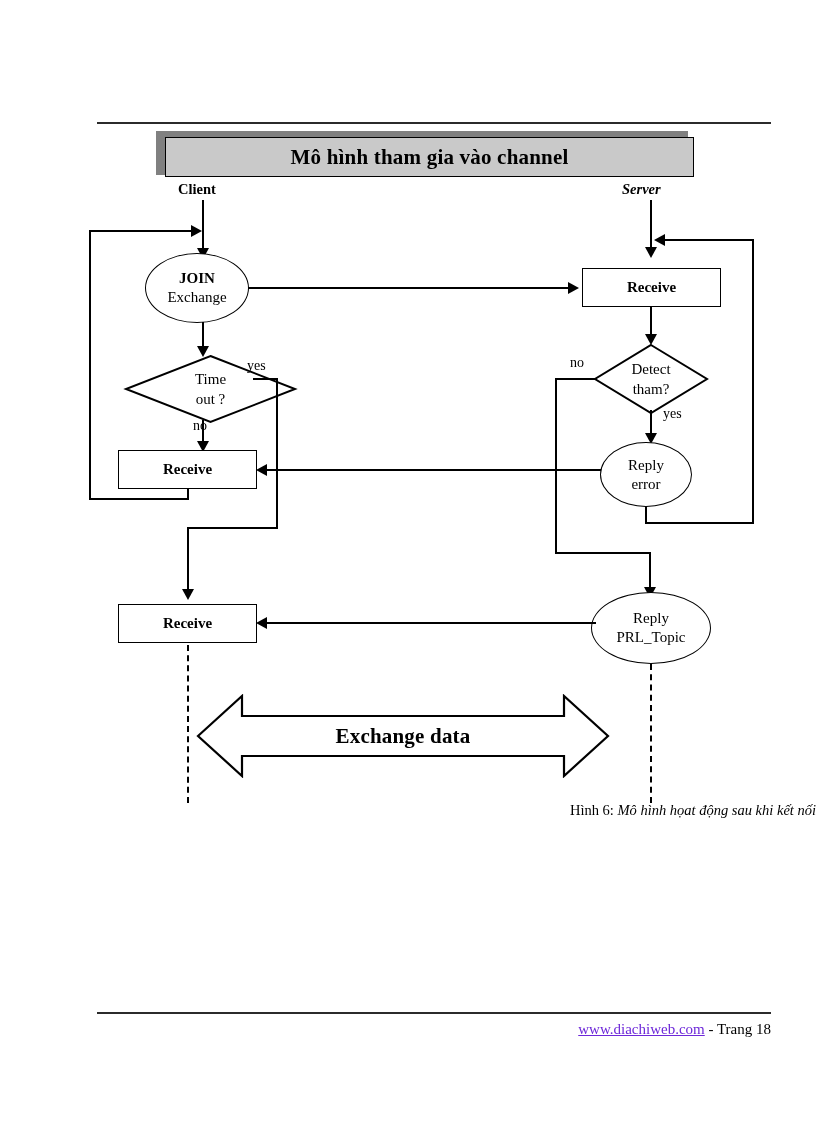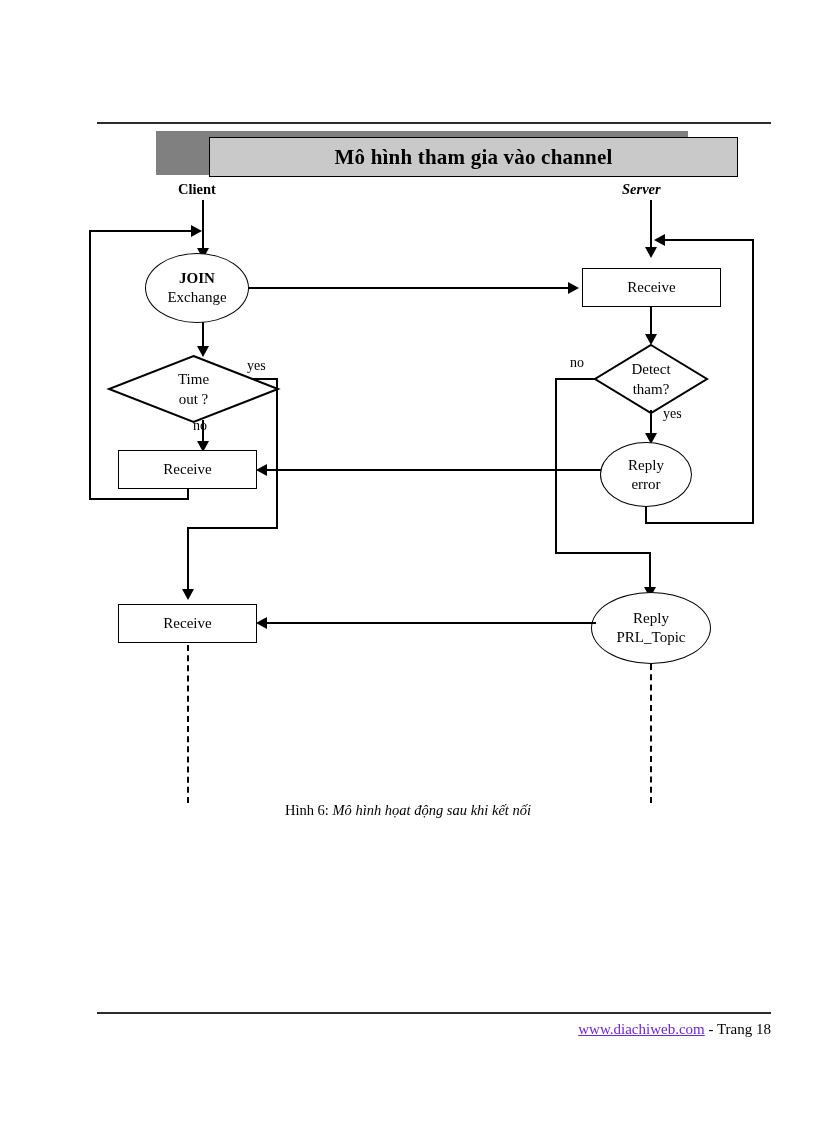--- a/index.html
+++ b/index.html
@@ -77,21 +77,20 @@
     left: 165px;
     top: 137px;
     width: 529px;
     height: 40px;
     background: #c9c9c9;
     border: 1.5px solid #000000;
     display: flex;
     align-items: center;
     justify-content: center;
     box-sizing: border-box;
-    margin-left: 44px;
   }
   .banner-title {
     font-size: 21px;
     font-weight: bold;
     letter-spacing: 0.2px;
   }
 
   
   .lane-label {
     position: absolute;
@@ -111,20 +110,21 @@
     flex-direction: column;
     align-items: center;
     justify-content: center;
     text-align: center;
     font-size: 15px;
     line-height: 19px;
     background: #ffffff;
   }
   .box {
     border: 1.6px solid #000000;
+    font-weight: bold;
   }
   .ellipse {
     border: 1.8px solid #000000;
     border-radius: 50%;
   }
   .node .bold { font-weight: bold; }
 
   .diamond-wrap {
     position: absolute;
   }
@@ -205,21 +205,21 @@
     font-weight: bold;
     letter-spacing: 0.2px;
   }
 
   
   .caption {
     position: absolute;
     left: 0;
     top: 802px;
     width: 816px;
-    text-align: center;
+    text-align: right;
     font-size: 14.5px;
   }
   .caption .it { font-style: italic; }
 </style>
 </head>
 <body>
 
 <div class="page">
 
   <div class="header-rule"></div>
@@ -245,21 +245,21 @@
     <span class="bold">JOIN</span>
     <span>Exchange</span>
   </div>
 
   <div class="ln lnh" style="left:248px; top:287px; width:326px;"></div>
   <div class="ah ah-right" style="left:568px; top:282px;"></div>
 
   <div class="ln lnv" style="left:202px; top:322px; height:28px;"></div>
   <div class="ah ah-down" style="left:197px; top:346px;"></div>
 
-  <div class="diamond-wrap" style="left:108px; top:355px; width:171px; height:68px;">
+  <div class="diamond-wrap" style="left:125px; top:355px; width:171px; height:68px;">
     <svg width="171" height="68" viewBox="0 0 171 68">
       <polygon points="85.5,1 170,34 85.5,67 1,34" fill="#ffffff" stroke="#000000" stroke-width="2"></polygon>
     </svg>
     <div class="diamond-text">
       <span>Time</span>
       <span>out ?</span>
     </div>
   </div>
 
   <div class="branch-label" style="left:247px; top:358px;">yes</div>
@@ -331,20 +331,26 @@
   <div class="node ellipse" style="left:591px; top:592px; width:120px; height:72px;">
     <span>Reply</span>
     <span>PRL_Topic</span>
   </div>
 
   <div class="ln lnh" style="left:266px; top:622px; width:330px;"></div>
   <div class="ah ah-left" style="left:256px; top:617px;"></div>
 
   <div class="dash-v" style="left:650px; top:664px; height:139px;"></div>
 
+  <div class="exchange">
+    <svg width="414" height="84" viewBox="0 0 414 84">
+      <polygon points="2,42 46,2 46,22 368,22 368,2 412,42 368,82 368,62 46,62 46,82" fill="#ffffff" stroke="#000000" stroke-width="2.2" stroke-linejoin="miter"></polygon>
+    </svg>
+    <div class="exchange-label">Exchange data</div>
+  </div>
 
   <div class="caption">
     <span>Hình 6: </span><span class="it">Mô hình họat động sau khi kết nối</span>
   </div>
 
   <div class="footer-rule"></div>
   <div class="footer-text">
     <span class="footer-link">www.diachiweb.com</span><span> - Trang 18</span>
   </div>
 

